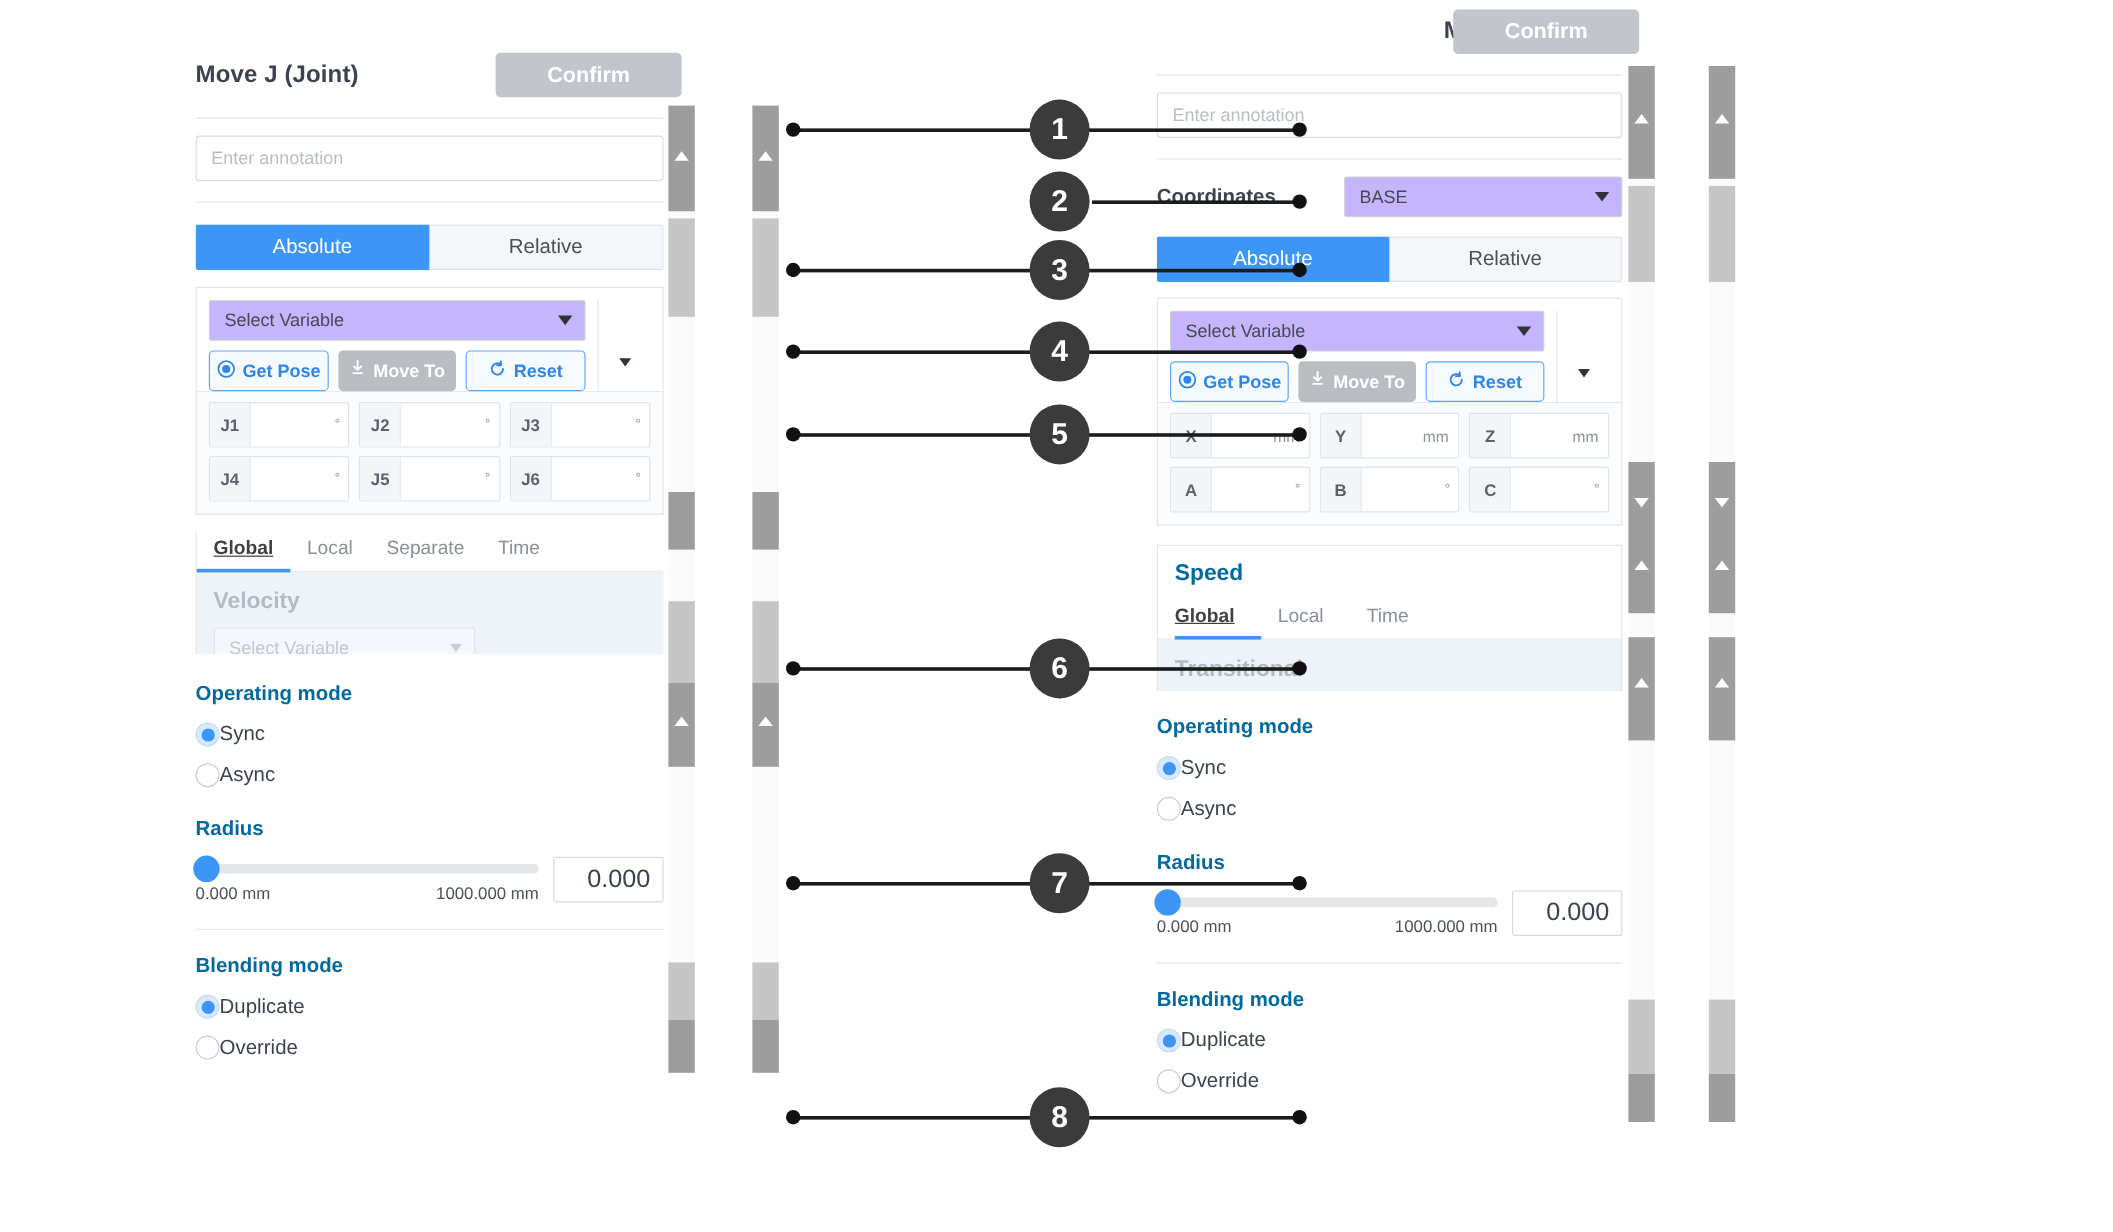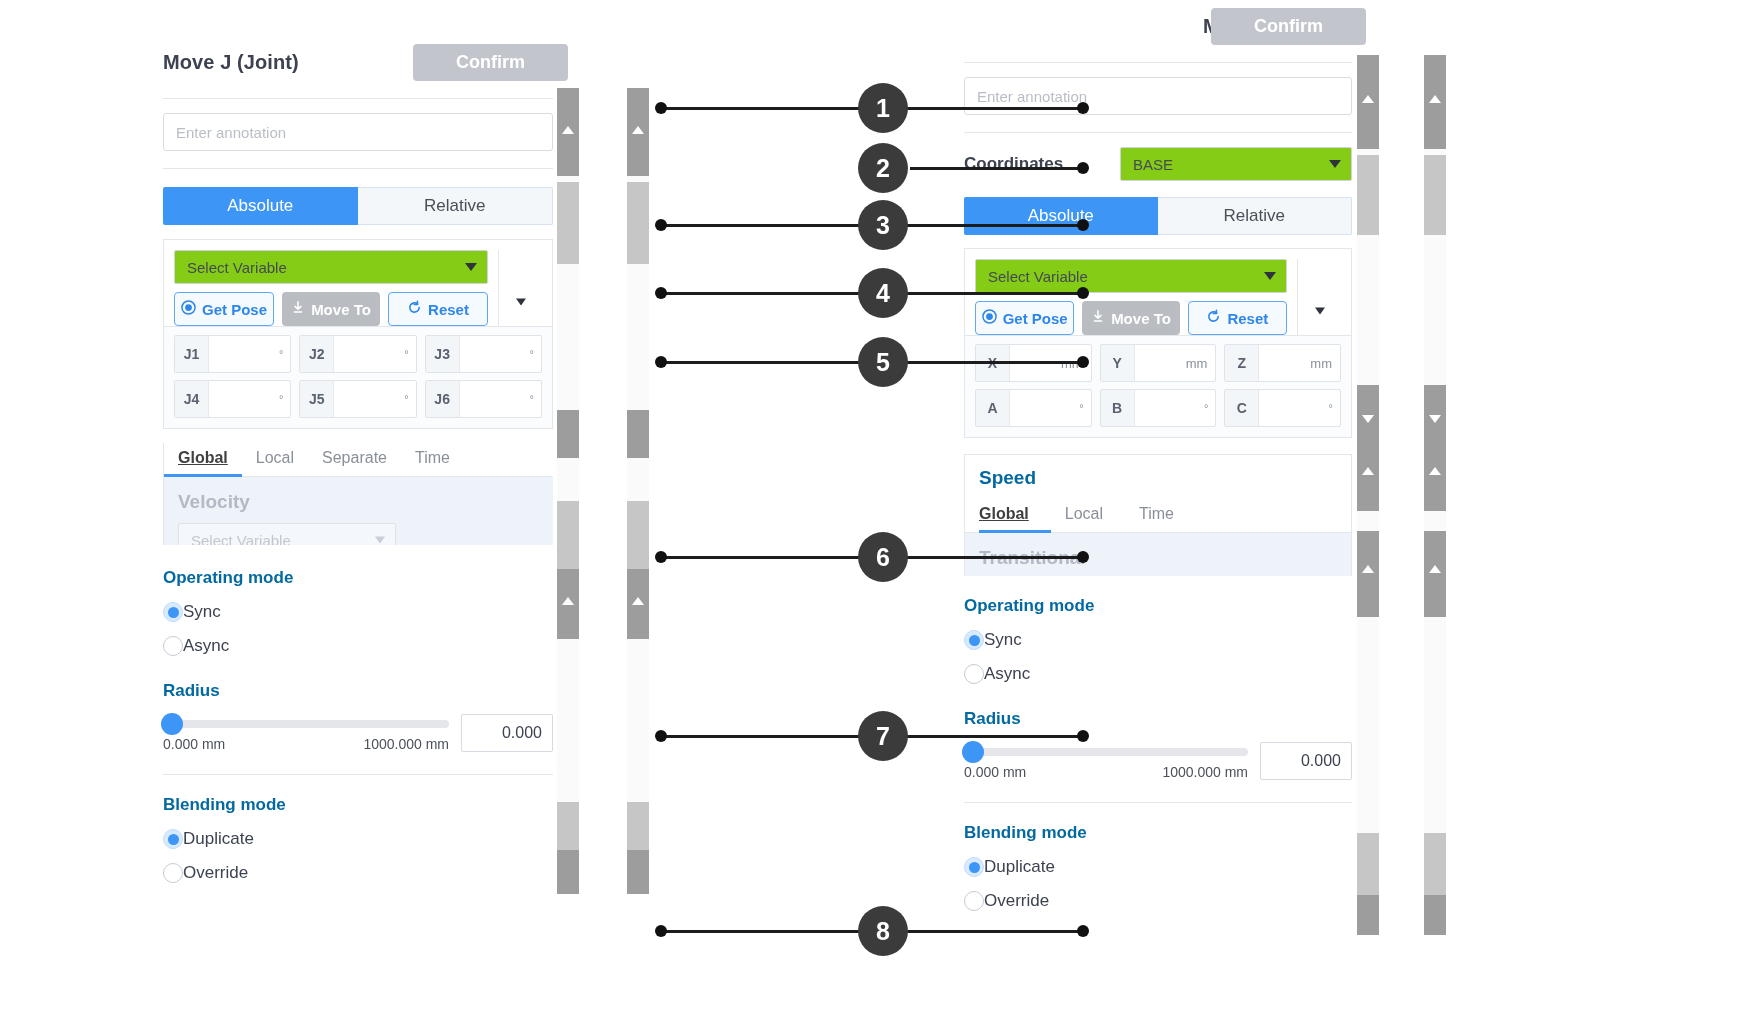--- a/index.html
+++ b/index.html
@@ -41,21 +41,21 @@
   .seg .off { background: #f4f7fa; color: #4a4f58; border: 1px solid #d6e3f2; border-left: none; }
 
   
   .var-block {
     border: 1px solid #e3e6ea; background: #fff; padding: 10px 10px 0 10px;
     display: flex;
   }
   .var-left { flex: 1; }
   .sel {
     position: relative; width: 100%; height: 34px; border: 1px solid #cfd4da;
-    background: #84cc16; border-radius: 2px; display: flex; align-items: center;
+    background: #c4b5fd; border-radius: 2px; display: flex; align-items: center;
     padding: 0 28px 0 12px; font-size: 15px; color: #454a52; cursor: pointer;
   }
   .caret {
     position: absolute; right: 10px; top: 50%; transform: translateY(-50%);
     width: 0; height: 0; border-left: 6px solid transparent;
     border-right: 6px solid transparent; border-top: 8px solid #2f343c;
   }
   .caret.sm { border-left-width:5px; border-right-width:5px; border-top-width:7px; }
   .btn-row { display: flex; gap: 8px; margin-top: 8px; }
   .mini-btn {
@@ -126,21 +126,21 @@
   .track { position: relative; height: 8px; border-radius: 4px; background: #e4e6e9; margin-top: 6px;}
   .knob {
     position: absolute; left: 0; top: 50%; transform: translate(-2px,-50%);
     width: 22px; height: 22px; border-radius: 50%; background: #3d95f5;
   }
   .range-lbls { display: flex; justify-content: space-between; margin-top: 8px; }
   .range-lbls span { font-size: 14px; color: #4b5059; }
   .num-out {
     width: 92px; height: 38px; border: 1px solid #d6dbe1; background: #fff;
     display: flex; align-items: center; justify-content: flex-end;
-    padding-right: 10px; font-size: 16px; color: #3c4250; border-radius: 2px;
+    padding-right: 10px; font-size: 21px; color: #3c4250; border-radius: 2px;
   }
 
   
   .coord-row { display: flex; align-items: center; }
   .coord-lbl { font-size: 17px; font-weight: bold; color: #3c4250; }
 
   
   .sbar { position: absolute; width: 22px; background: #fafafa; }
   .sthumb { position: absolute; width: 22px; background: #9d9d9d; }
   .sthumb.light { background: #c6c6c6; }

